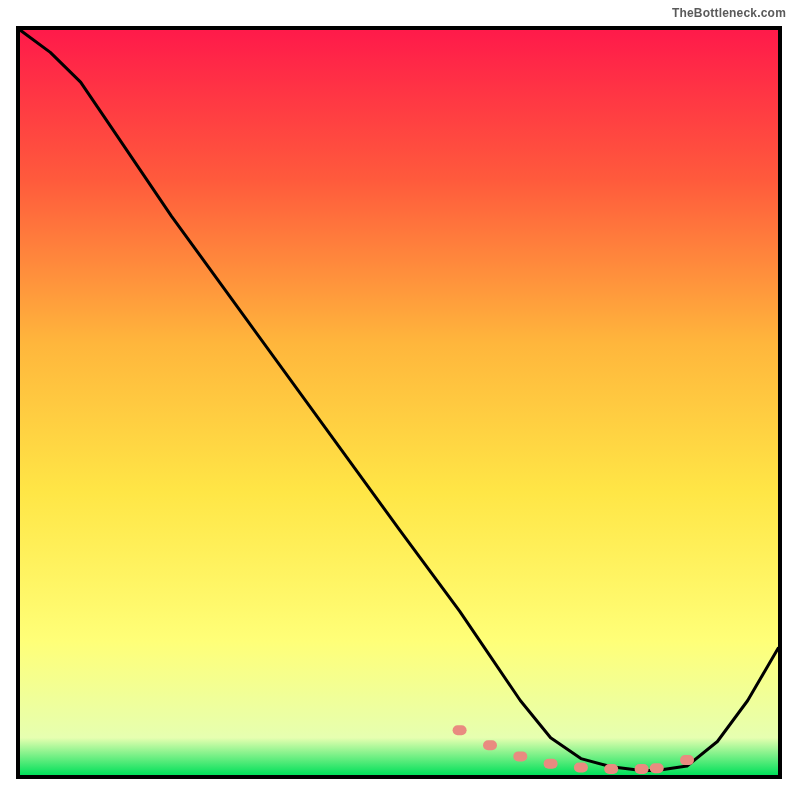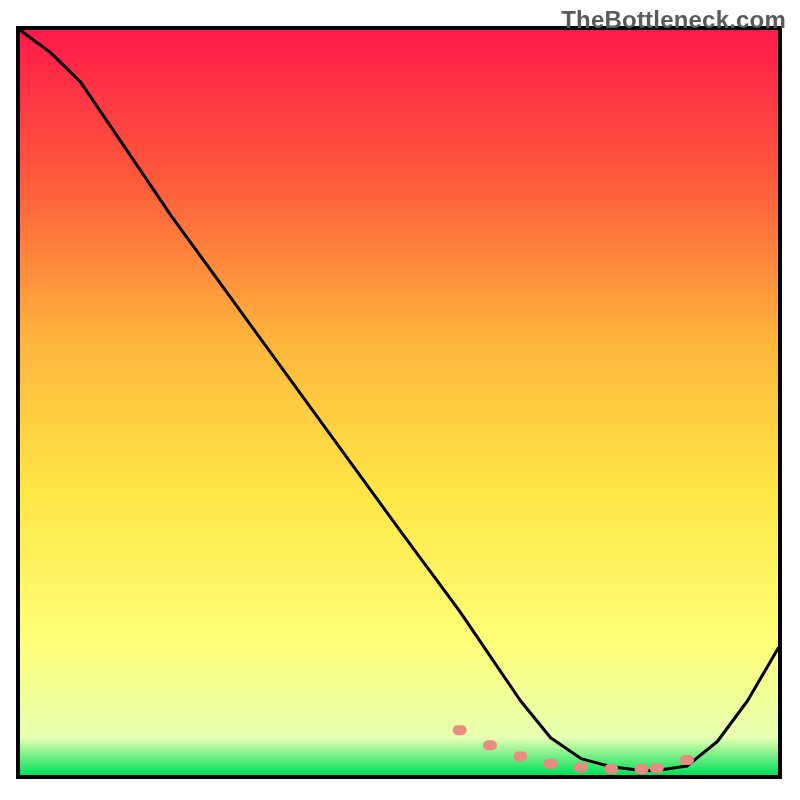--- a/index.html
+++ b/index.html
@@ -12,21 +12,21 @@
   }
   .container {
     position: relative;
     width: 800px;
     height: 800px;
   }
   .watermark {
     position: absolute;
     top: 6px;
     right: 14px;
-    font-size: 24px;
+    font-size: 12px;
     font-weight: 600;
     color: #5a5a5a;
     letter-spacing: 0.2px;
     z-index: 10;
   }
   svg.chart {
     position: absolute;
     top: 0;
     left: 0;
     width: 800px;

